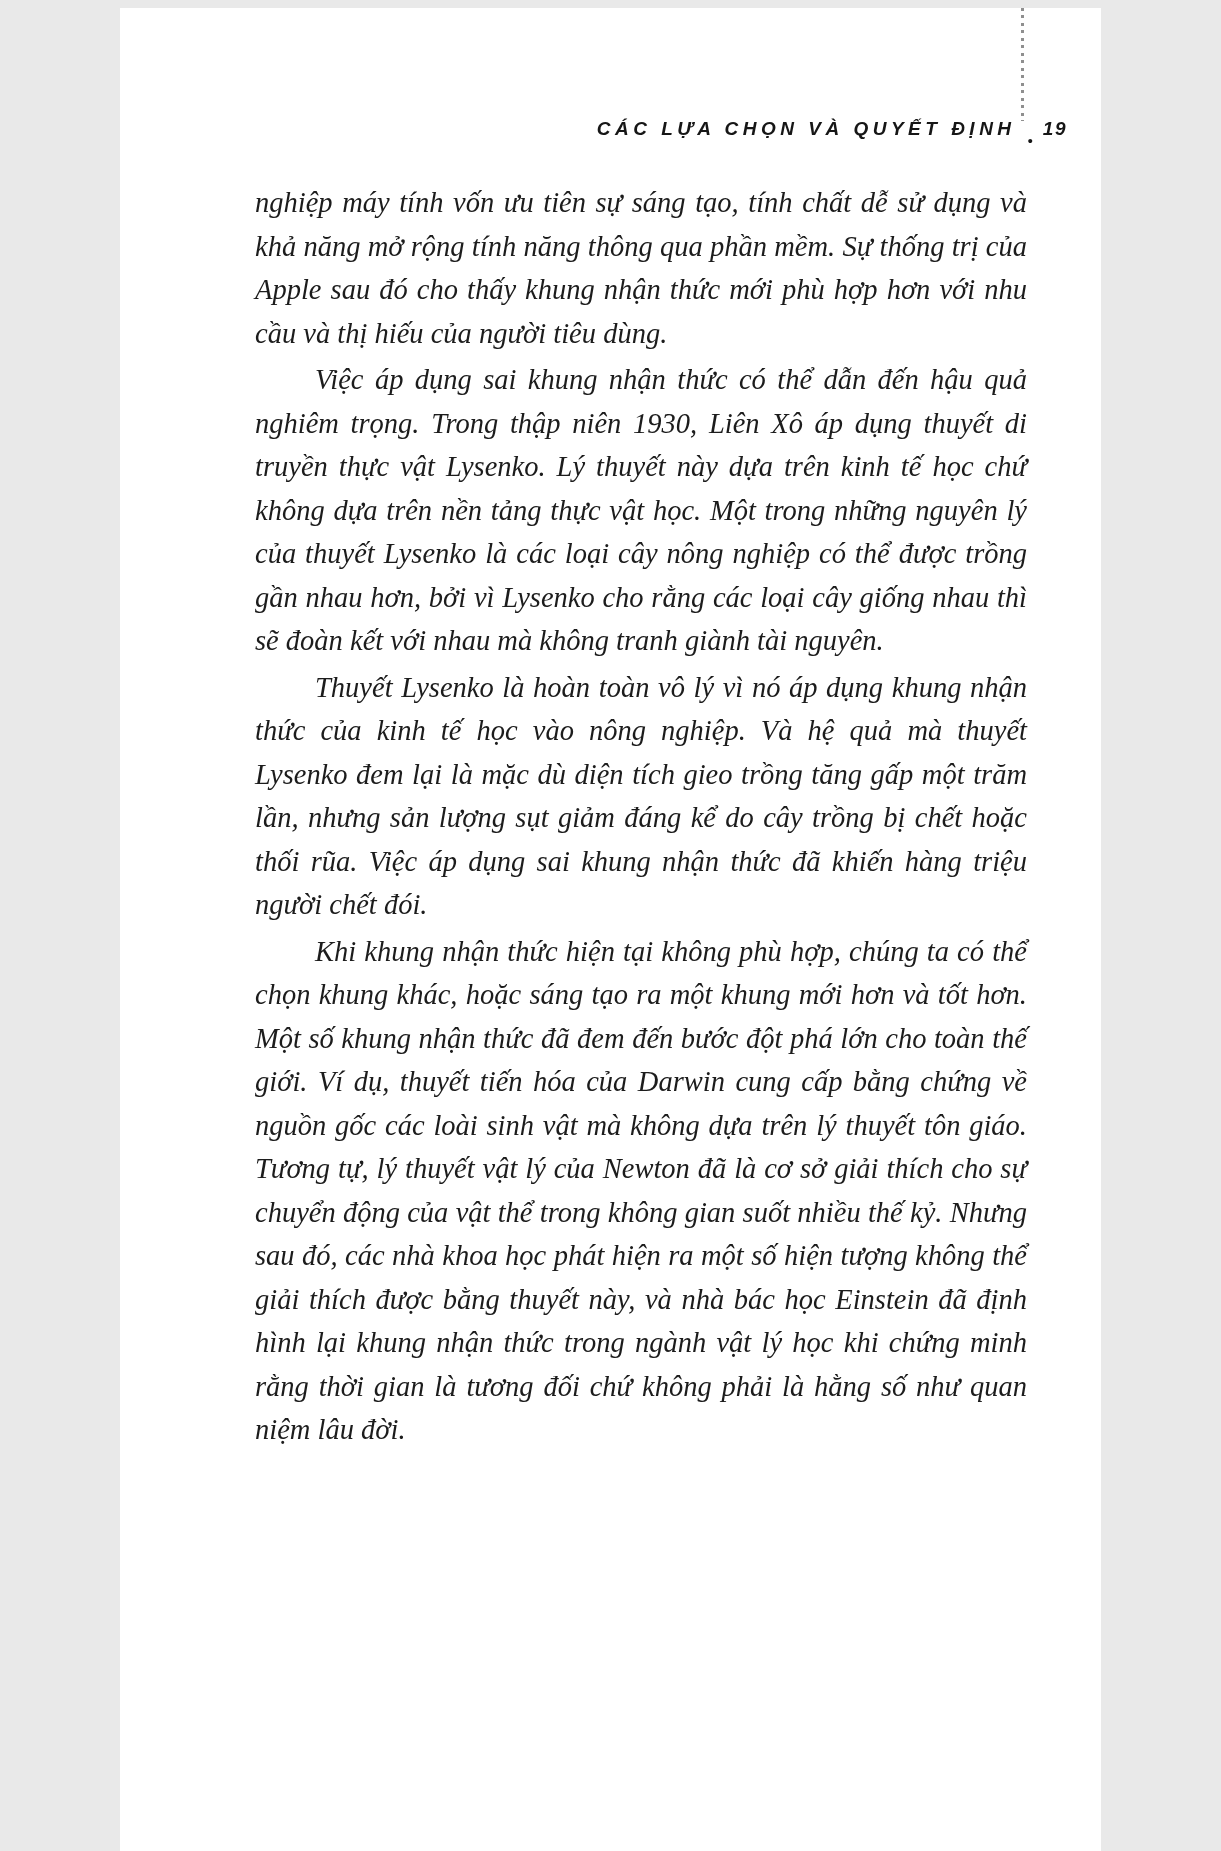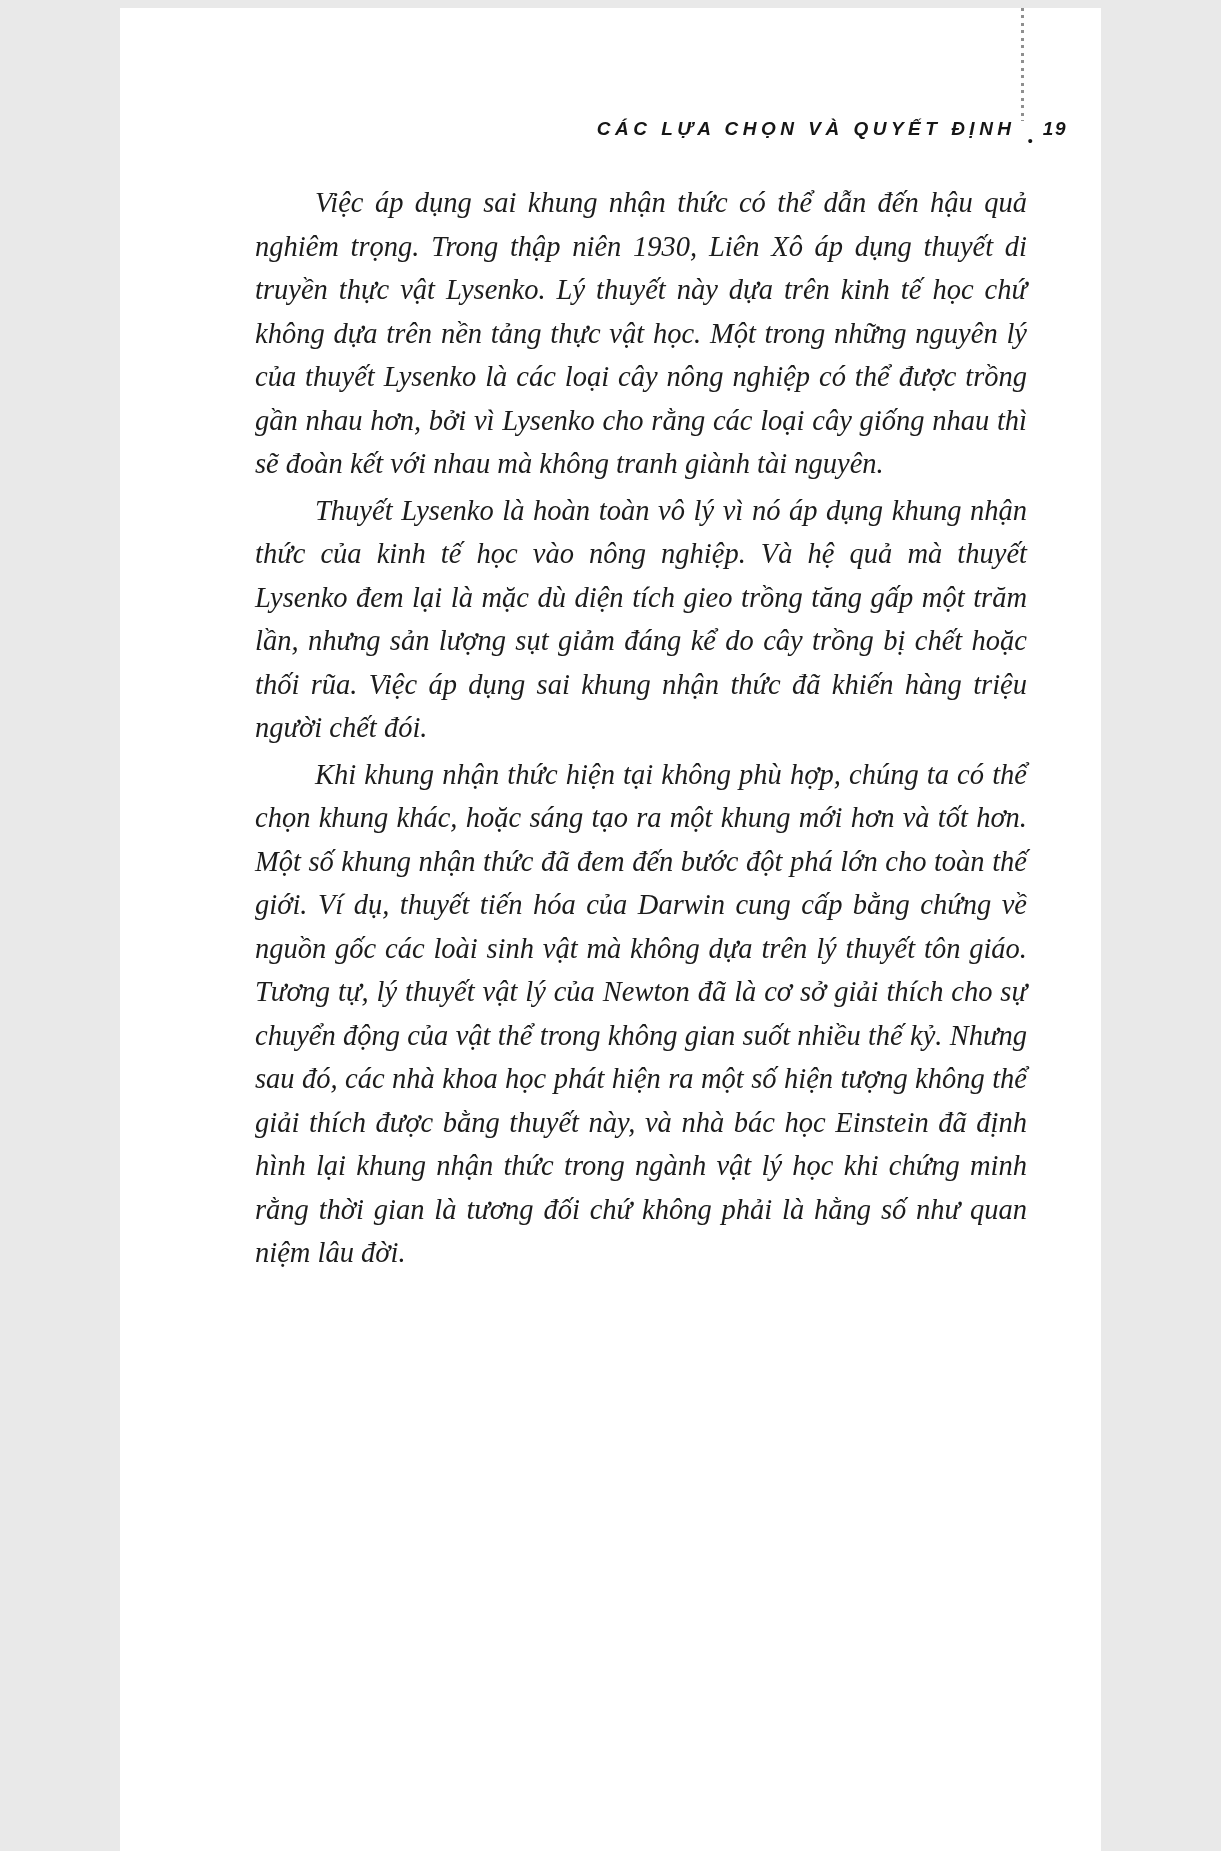--- a/index.html
+++ b/index.html
@@ -81,18 +81,19 @@
 
   <div class="dotted-line"></div>
 
   <div class="header">
     <span class="running-title">CÁC LỰA CHỌN VÀ QUYẾT ĐỊNH</span>
     <span class="sep-dot">•</span>
     <span class="page-number">19</span>
   </div>
 
   <div class="body-text">
+    <p class="para no-indent">nghiệp máy tính vốn ưu tiên sự sáng tạo, tính chất dễ sử dụng và khả năng mở rộng tính năng thông qua phần mềm. Sự thống trị của Apple sau đó cho thấy khung nhận thức mới phù hợp hơn với nhu cầu và thị hiếu của người tiêu dùng.</p>
     <p class="para indent">Việc áp dụng sai khung nhận thức có thể dẫn đến hậu quả nghiêm trọng. Trong thập niên 1930, Liên Xô áp dụng thuyết di truyền thực vật Lysenko. Lý thuyết này dựa trên kinh tế học chứ không dựa trên nền tảng thực vật học. Một trong những nguyên lý của thuyết Lysenko là các loại cây nông nghiệp có thể được trồng gần nhau hơn, bởi vì Lysenko cho rằng các loại cây giống nhau thì sẽ đoàn kết với nhau mà không tranh giành tài nguyên.</p>
     <p class="para indent">Thuyết Lysenko là hoàn toàn vô lý vì nó áp dụng khung nhận thức của kinh tế học vào nông nghiệp. Và hệ quả mà thuyết Lysenko đem lại là mặc dù diện tích gieo trồng tăng gấp một trăm lần, nhưng sản lượng sụt giảm đáng kể do cây trồng bị chết hoặc thối rũa. Việc áp dụng sai khung nhận thức đã khiến hàng triệu người chết đói.</p>
     <p class="para indent">Khi khung nhận thức hiện tại không phù hợp, chúng ta có thể chọn khung khác, hoặc sáng tạo ra một khung mới hơn và tốt hơn. Một số khung nhận thức đã đem đến bước đột phá lớn cho toàn thế giới. Ví dụ, thuyết tiến hóa của Darwin cung cấp bằng chứng về nguồn gốc các loài sinh vật mà không dựa trên lý thuyết tôn giáo. Tương tự, lý thuyết vật lý của Newton đã là cơ sở giải thích cho sự chuyển động của vật thể trong không gian suốt nhiều thế kỷ. Nhưng sau đó, các nhà khoa học phát hiện ra một số hiện tượng không thể giải thích được bằng thuyết này, và nhà bác học Einstein đã định hình lại khung nhận thức trong ngành vật lý học khi chứng minh rằng thời gian là tương đối chứ không phải là hằng số như quan niệm lâu đời.</p>
   </div>
 
 </div>
 
 </body></html>

